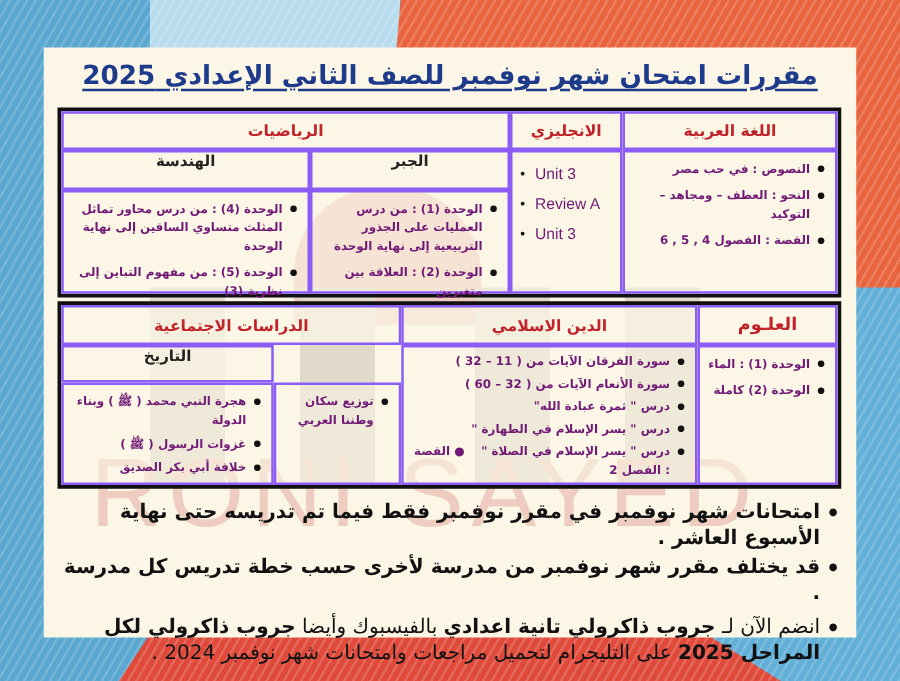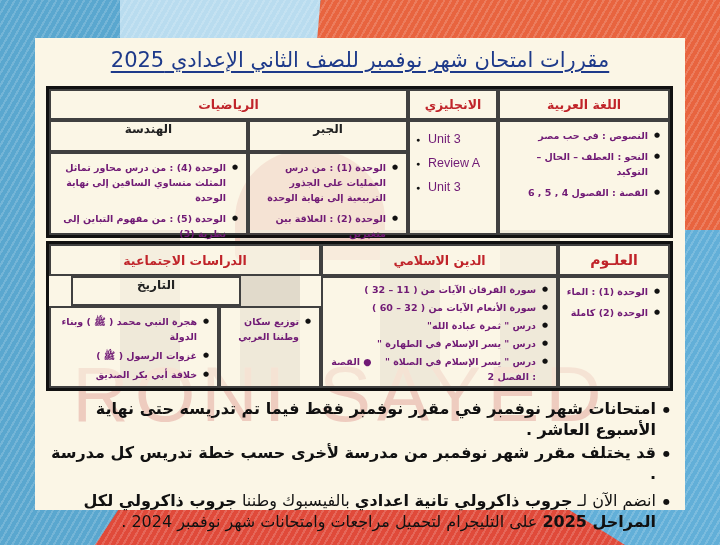--- a/index.html
+++ b/index.html
@@ -30,26 +30,26 @@
     opacity: 0.22; pointer-events: none;
   }
   .watermark .wm-book { position: absolute; left: 175px; top: 0; width: 150px; height: 110px;
     background: #c23a3a; border-radius: 70px 70px 6px 6px; }
   .watermark .wm-bar { position: absolute; bottom: 60px; width: 60px; height: 160px; background: #8a7c70; }
   .watermark .wm-text { position: absolute; left: 0; bottom: 10px; width: 560px; text-align: center;
     font-family: "Liberation Sans", sans-serif; font-size: 78px; color: #c23a3a; letter-spacing: 6px; }
 
   .title {
     position: absolute; left: 35px; top: 48px; width: 650px; text-align: center;
-    direction: rtl; font-family: "DejaVu Sans", sans-serif; font-weight: normal;
+    direction: rtl; font-family: "DejaVu Sans", sans-serif; font-weight: bold;
     font-size: 21px; color: #1e3a8a; text-decoration: underline; text-underline-offset: 4px;
   }
 
   .tbl { position: absolute; direction: rtl; border: 3px solid #111; }
-  .cell { position: absolute; border: 2px solid #404040; }
+  .cell { position: absolute; border: 2px solid #8b5cf6; }
   .hdr { display: flex; align-items: center; justify-content: center;
     font-weight: bold; font-size: 12.5px; color: #c0242a; background: rgba(251,246,230,0.75); }
   .subhdr { display: flex; align-items: flex-start; justify-content: center;
     font-weight: bold; font-size: 12px; color: #222; background: rgba(251,246,230,0.75); }
   .body { padding: 6px 8px 4px 6px; background: rgba(251,246,230,0.55); }
   ul { list-style: none; }
   li { position: relative; padding-right: 12px; font-size: 9.5px; line-height: 15px; color: #701a75;
     font-weight: bold; margin-bottom: 6px; }
   li::before { content: "\25CF"; position: absolute; right: 0; top: 0; font-size: 7px; color: #111; }
   .eng li { direction: ltr; text-align: left; padding-right: 0; padding-left: 12px;
@@ -88,21 +88,21 @@
 <div class="title">مقررات امتحان شهر نوفمبر للصف الثاني الإعدادي 2025</div>
 
 <div class="tbl" style="left:46px; top:86px; width:627px; height:152px;">
 
   <div class="cell hdr" style="right:0; top:0; width:172px; height:31px;">
     <span>اللغة العربية</span>
   </div>
   <div class="cell body" style="right:0; top:31px; width:172px; height:115px;">
     <ul>
       <li>النصوص : في حب مصر</li>
-      <li>النحو : العطف – الحال – التوكيد</li>
+      <li>النحو : العطف – ومجاهد – التوكيد</li>
       <li>القصة : الفصول 4 , 5 , 6</li>
     </ul>
   </div>
 
   <div class="cell hdr" style="right:172px; top:0; width:90px; height:31px;">
     <span>الانجليزي</span>
   </div>
   <div class="cell body eng" style="right:172px; top:31px; width:90px; height:115px; padding-top:10px;">
     <ul>
       <li>Unit 3</li>
@@ -164,31 +164,31 @@
   </div>
 
   <div class="cell hdr" style="right:349px; top:0; width:272px; height:32px;">
     <span>الدراسات الاجتماعية</span>
   </div>
   <div class="cell body" style="right:349px; top:62px; width:102px; height:82px;">
     <ul>
       <li>توزيع سكان وطننا العربي</li>
     </ul>
   </div>
-  <div class="cell subhdr" style="right:429px; top:32px; width:170px; height:30px;">
+  <div class="cell subhdr" style="right:451px; top:32px; width:170px; height:30px;">
     <span>التاريخ</span>
   </div>
   <div class="cell body" style="right:451px; top:62px; width:170px; height:82px;">
     <ul>
       <li style="margin-bottom:4px;">هجرة النبي محمد ( ﷺ ) وبناء الدولة</li>
       <li style="margin-bottom:4px;">غزوات الرسول ( ﷺ )</li>
       <li>خلافة أبي بكر الصديق</li>
     </ul>
   </div>
 </div>
 
 <ul class="notes">
   <li>امتحانات شهر نوفمبر في مقرر نوفمبر فقط فيما تم تدريسه حتى نهاية الأسبوع العاشر .</li>
   <li>قد يختلف مقرر شهر نوفمبر من مدرسة لأخرى حسب خطة تدريس كل مدرسة .</li>
   <li class="join" style="margin-top:6px;">
-    <span>انضم الآن لـ </span><b>جروب ذاكرولي تانية اعدادي</b><span> بالفيسبوك وطننا </span><b>جروب ذاكرولي لكل المراحل 2025</b><span> على التليجرام لتحميل مراجعات وامتحانات شهر نوفمبر 2024 .</span>
+    <span>انضم الآن لـ </span><b>جروب ذاكرولي تانية اعدادي</b><span> بالفيسبوك وأيضا </span><b>جروب ذاكرولي لكل المراحل 2025</b><span> على التليجرام لتحميل مراجعات وامتحانات شهر نوفمبر 2024 .</span>
   </li>
 </ul>
 
 </body></html>

